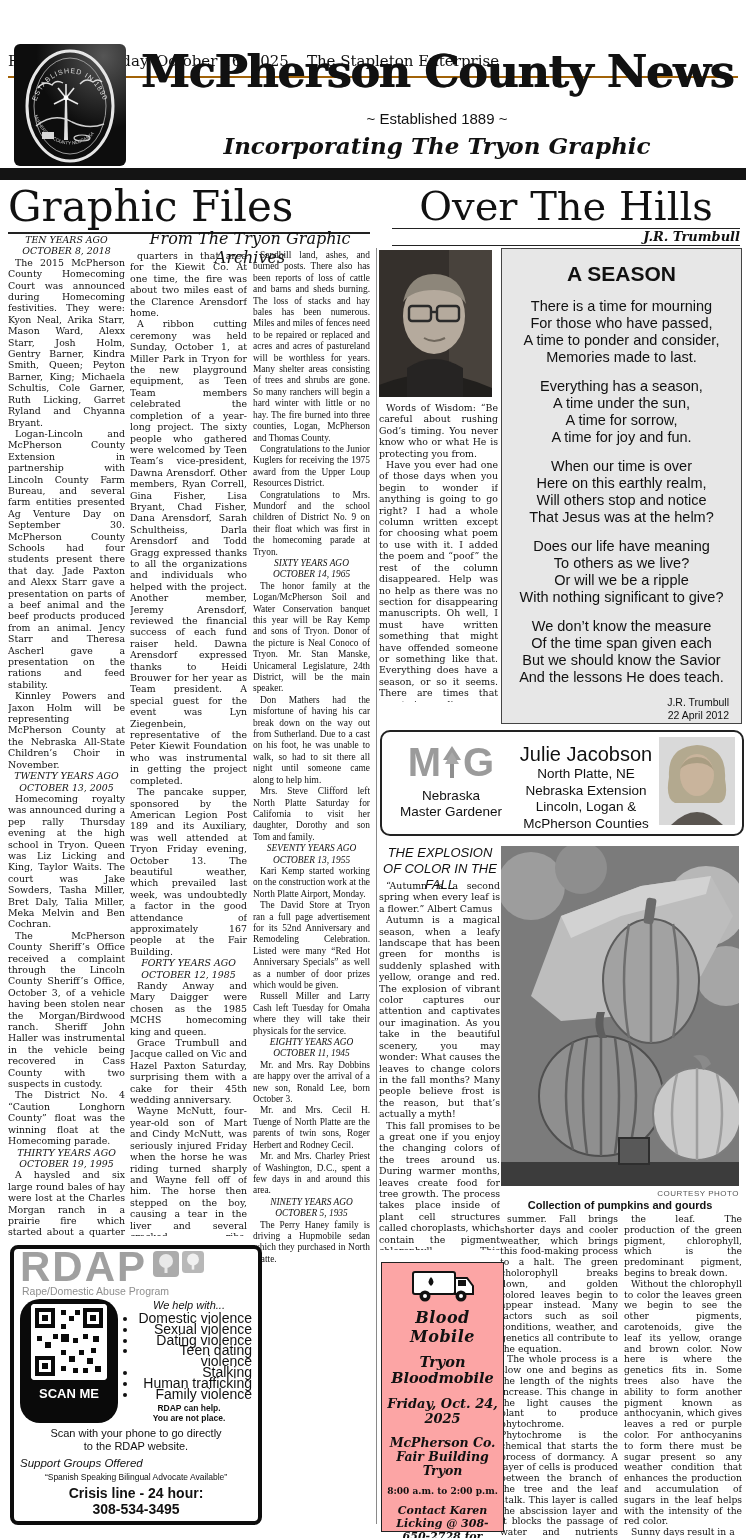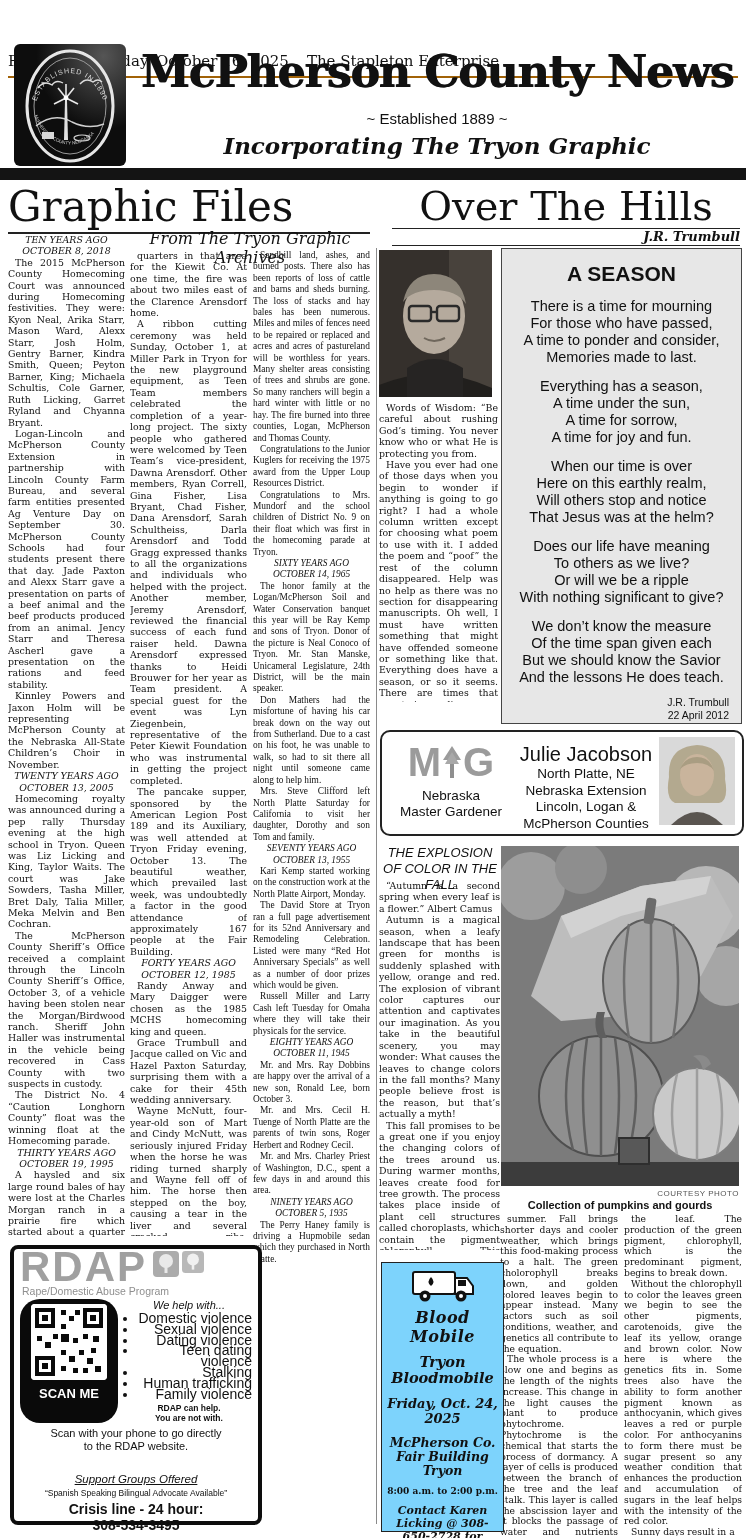--- a/index.html
+++ b/index.html
@@ -73,29 +73,29 @@
   .rdap-trees{margin-left:6px;display:flex;gap:3px;margin-top:2px;}
   .rdap-tag{color:#8f8f8f;font-size:10.5px;margin:0 0 2px 2px;}
   .rdap-mid{display:flex;margin-top:2px;}
   .qr-wrap{width:88px;background:#0a0a0a;border-radius:20px;padding:5px;text-align:center;}
   .qr-wrap .scanme{color:#fff;font-weight:bold;font-size:13px;margin-top:2px;}
   .rdap-right{flex:1;padding-left:8px;}
   .helpwith{font-style:italic;font-size:11px;text-align:center;margin:0 0 2px;}
   .rdap ul{margin:0;padding-left:12px;font-size:14px;line-height:10.8px;text-align:right;}
   .rdap-note{text-align:center;font-weight:bold;font-size:8.5px;line-height:10px;margin-top:4px;}
   .rdap-scanline{text-align:center;font-size:11px;line-height:13px;margin-top:4px;}
-  .rdap-support{text-align:center;font-style:italic;font-size:11.5px;margin-top:20px;text-decoration:underline;}
+  .rdap-support{text-align:left;font-style:italic;font-size:11.5px;margin-top:4px;}
   .rdap-spanish{text-align:center;font-size:8.5px;margin-top:3px;}
   .rdap-banner{background:#0a0a0a;color:#fff;border-radius:9px;text-align:center;
                font-family:"DejaVu Serif",serif;font-style:italic;font-weight:bold;font-size:13px;
                padding:3px 0;margin-top:4px;}
   .rdap-crisis{text-align:center;font-weight:bold;font-size:14px;line-height:16px;margin-top:3px;}
   
   .bm{position:absolute;left:381px;top:1262px;width:117px;height:262px;border:1.5px solid #222;
-      background:#7dd3fc;text-align:center;padding:3px 2px;}
+      background:#fca5a5;text-align:center;padding:3px 2px;}
   .bm-title{font-style:italic;font-weight:bold;font-size:16px;letter-spacing:.5px;}
   .bm-l1{font-style:italic;font-weight:bold;font-size:14.5px;line-height:16px;margin-top:8px;}
   .bm-l2{font-style:italic;font-weight:bold;font-size:13px;line-height:15px;margin-top:10px;}
   .bm-l3{font-style:italic;font-weight:bold;font-size:12.5px;line-height:14px;margin-top:10px;}
   .bm-l4{font-weight:bold;font-size:9px;margin-top:8px;}
   .bm-l5{font-style:italic;font-weight:bold;font-size:11px;line-height:13px;margin-top:8px;}
 </style>
 </head>
 <body>
 
@@ -410,21 +410,21 @@
             <li class="rdap-li">Domestic violence</li>
             <li class="rdap-li">Sexual violence</li>
             <li class="rdap-li">Dating violence</li>
             <li class="rdap-li">Teen dating violence</li>
             <li class="rdap-li">Stalking</li>
             <li class="rdap-li">Human trafficking</li>
             <li class="rdap-li">Family violence</li>
           </ul>
         <div class="rdap-note">
           <div>RDAP can help.</div>
-          <div>You are not with.</div>
+          <div>You are not place.</div>
         </div>
       </div>
     </div>
     <div class="rdap-scanline">
       <div>Scan with your phone to go directly</div>
       <div>to the RDAP website.</div>
     </div>
     <div class="rdap-support">Support Groups Offered</div>
     <div class="rdap-spanish">“Spanish Speaking Bilingual Advocate Available”</div>
     <div class="rdap-crisis">

